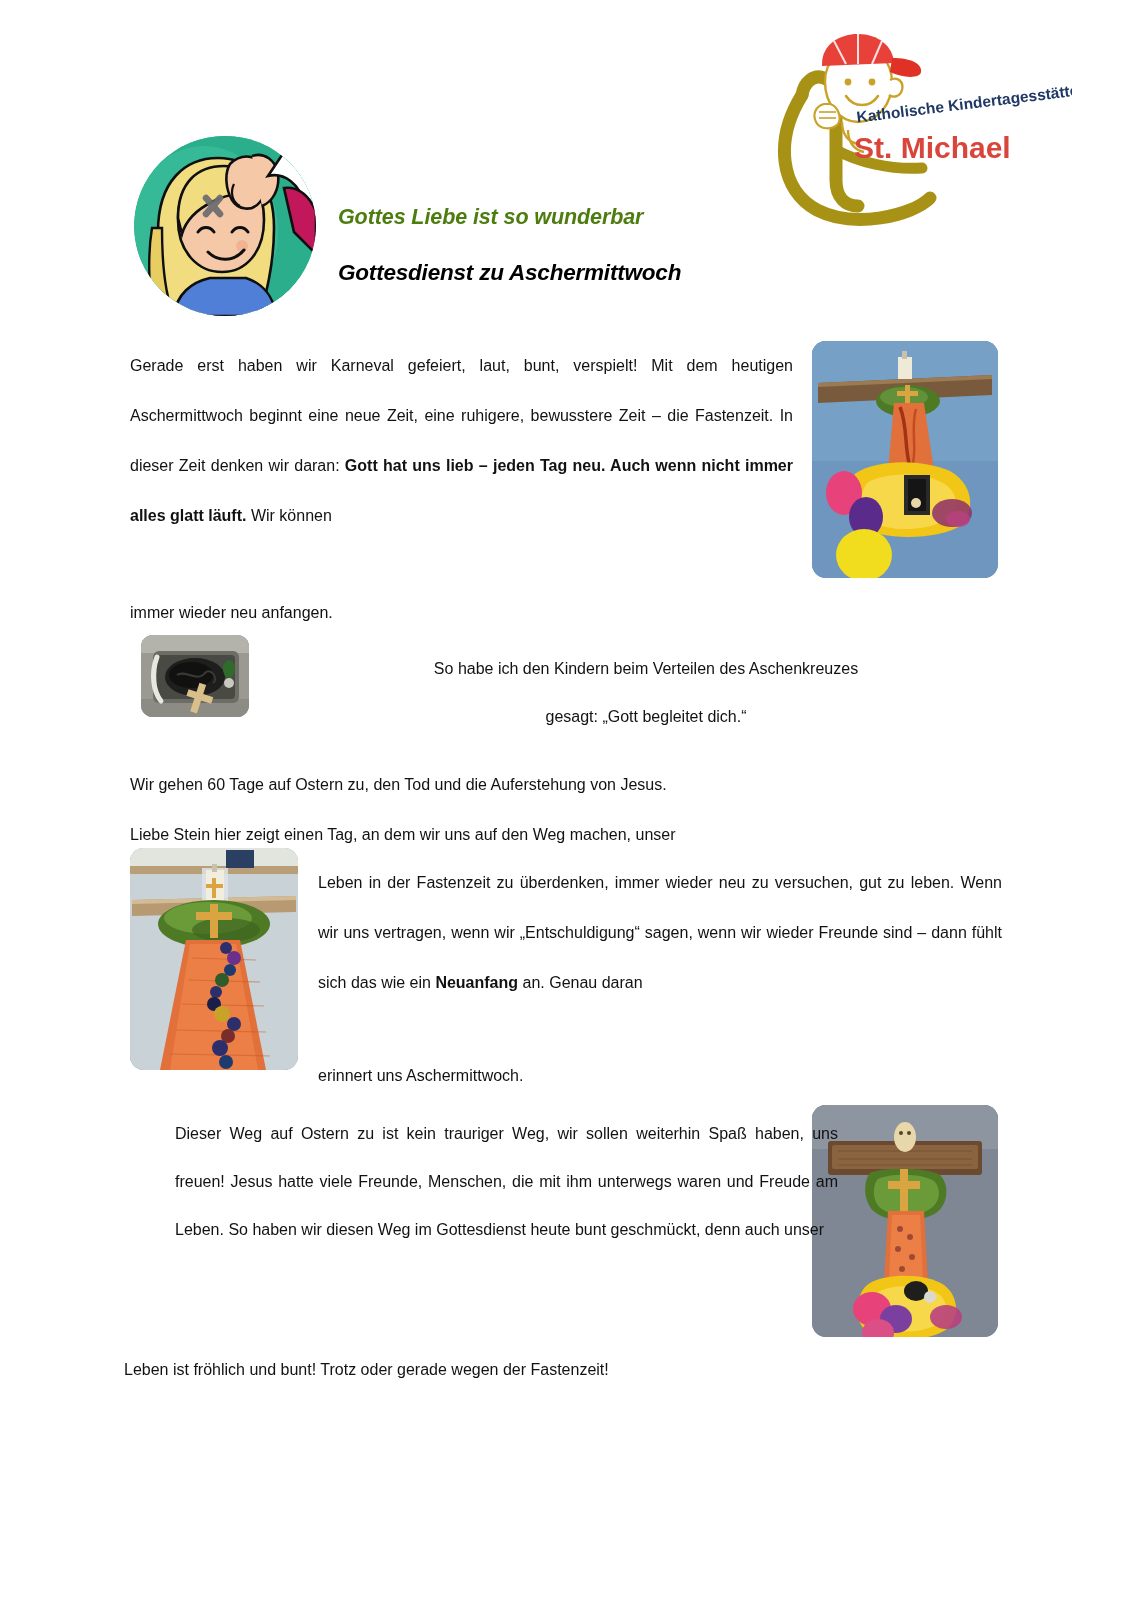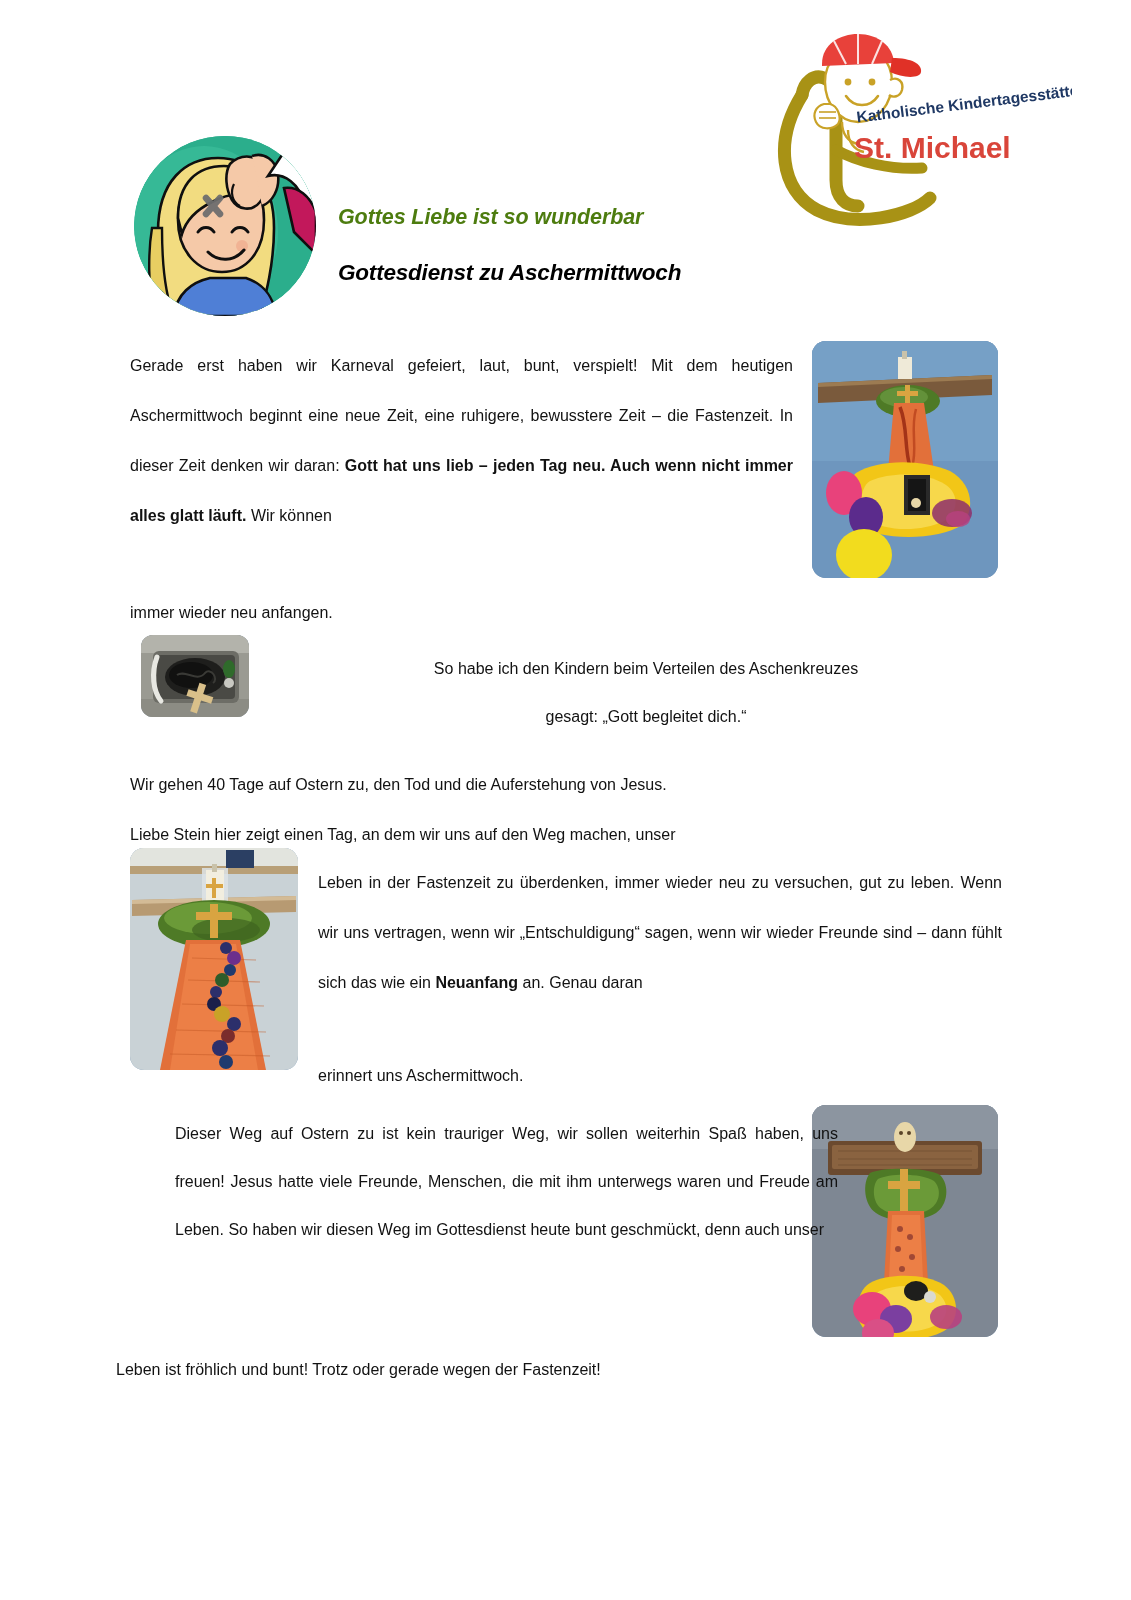--- a/index.html
+++ b/index.html
@@ -146,21 +146,21 @@
 
   
   #para5 {
     left: 130px;
     top: 1110px;
     width: 663px;
     line-height: 48px;
     margin-left: 45px;
   }
   #para5tail {
-    left: 116px;
+    left: 124px;
     top: 1346px;
     width: 872px;
     line-height: 48px;
   }
 
   #photo4 { left: 812px; top: 1105px; width: 186px; height: 232px; }
 </style>
 </head>
 <body>
 
@@ -332,21 +332,21 @@
       <circle cx="88" cy="48" r="5" fill="#C9C9C2"></circle>
     </svg>
   </div>
 
   <div class="para center" id="para2">
     <div>So habe ich den Kindern beim  Verteilen des Aschenkreuzes</div>
     <div>gesagt: „Gott  begleitet dich.“</div>
   </div>
 
   <div class="para" id="para3">
-    <div>Wir gehen 40 Tage auf Ostern zu, den Tod und die Auferstehung von Jesus.</div>
+    <div>Wir gehen 60 Tage auf Ostern zu, den Tod und die Auferstehung von Jesus.</div>
     <div>Liebe Stein hier zeigt einen Tag, an dem wir uns auf den Weg machen, unser</div>
   </div>
 
   <div class="photo" id="photo3">
     <svg viewBox="0 0 168 222" xmlns="http://www.w3.org/2000/svg">
       <rect width="168" height="222" fill="#C9D2D6"></rect>
       <rect x="0" y="0" width="168" height="26" fill="#E2E4DE"></rect>
       <rect x="0" y="18" width="168" height="8" fill="#B89F77"></rect>
       <rect x="96" y="2" width="28" height="18" fill="#2B3F63"></rect>
 

